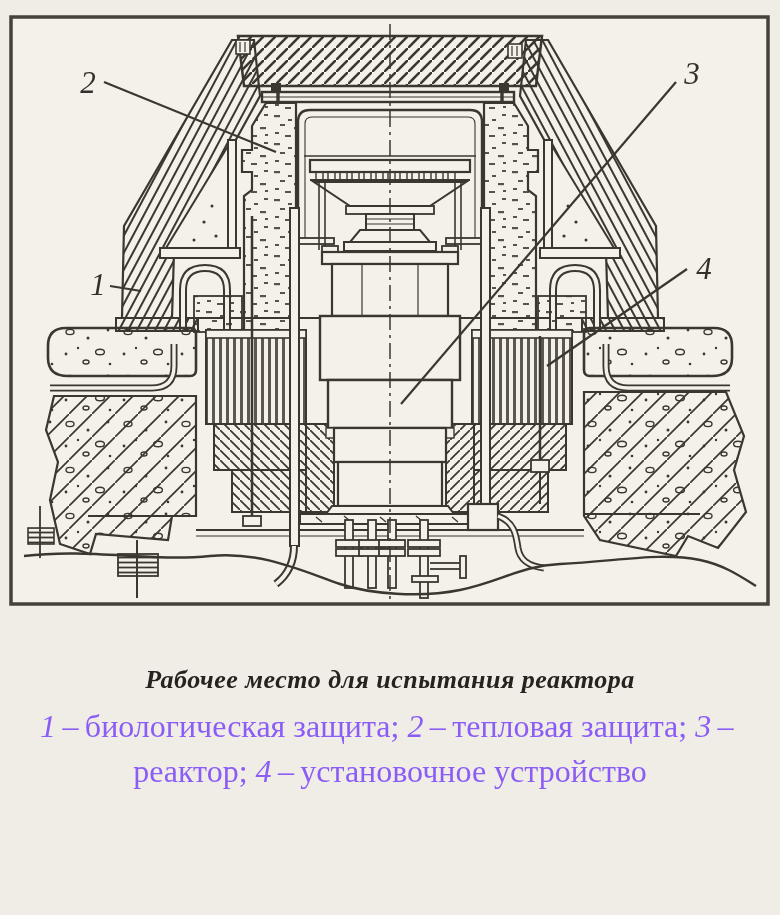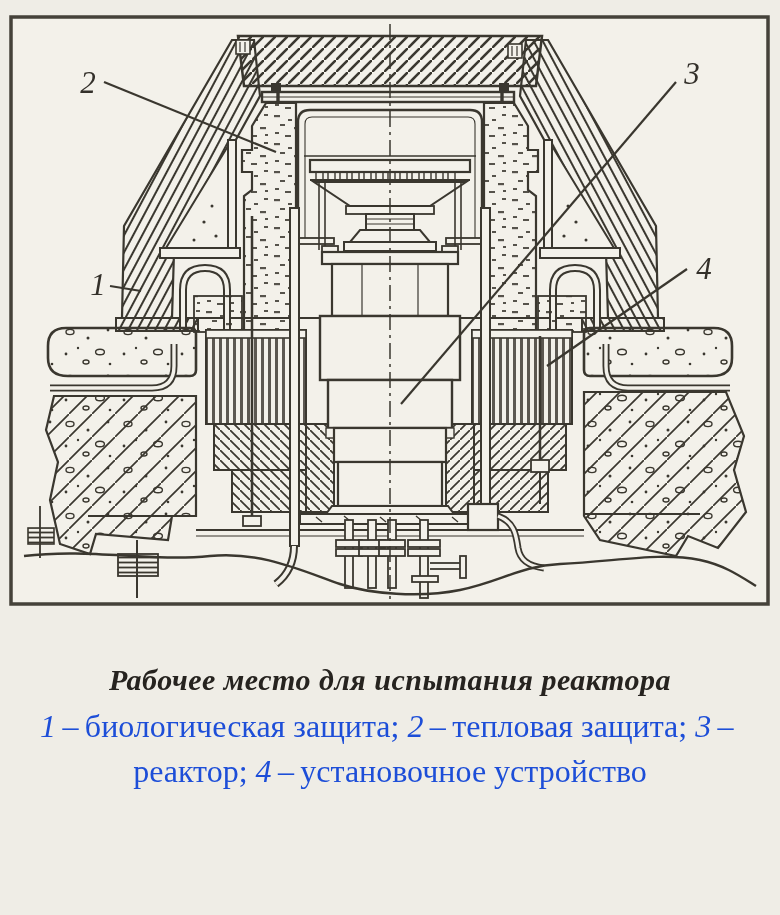--- a/index.html
+++ b/index.html
@@ -1,21 +1,21 @@
 <!DOCTYPE html>
 <html><head>
 <meta charset="utf-8">
 <style>
   html,body{margin:0;padding:0;background:#eceae3;}
   .page{position:relative;width:780px;height:915px;background:#efede6;overflow:hidden;
         font-family:"Liberation Serif",serif;color:#23211d;}
   .fig-svg{position:absolute;top:0;left:0;}
   .caption{position:absolute;top:658px;left:14px;width:752px;text-align:center;}
-  .cap-title{font-style:italic;font-weight:bold;font-size:30px;line-height:44px;letter-spacing:.5px;color:#26231f;}
-  .cap-legend{font-size:32px;line-height:45px;max-width:748px;margin:2px auto 1px;color:#1d4ed8;}
+  .cap-title{font-style:italic;font-weight:bold;font-size:26px;line-height:44px;letter-spacing:.5px;color:#26231f;}
+  .cap-legend{font-size:32px;line-height:45px;max-width:748px;margin:2px auto 1px;color:#8b5cf6;}
   .cap-legend i{font-style:italic;}
   .cap-legend .dash{margin:0 .20em;}
   .callout{font:italic 31px "Liberation Serif",serif;fill:#33302a;}
 </style>
 </head>
 <body>
 
 <div class="page">
 
 <svg class="fig-svg" width="780" height="915" viewBox="0 0 780 915">

